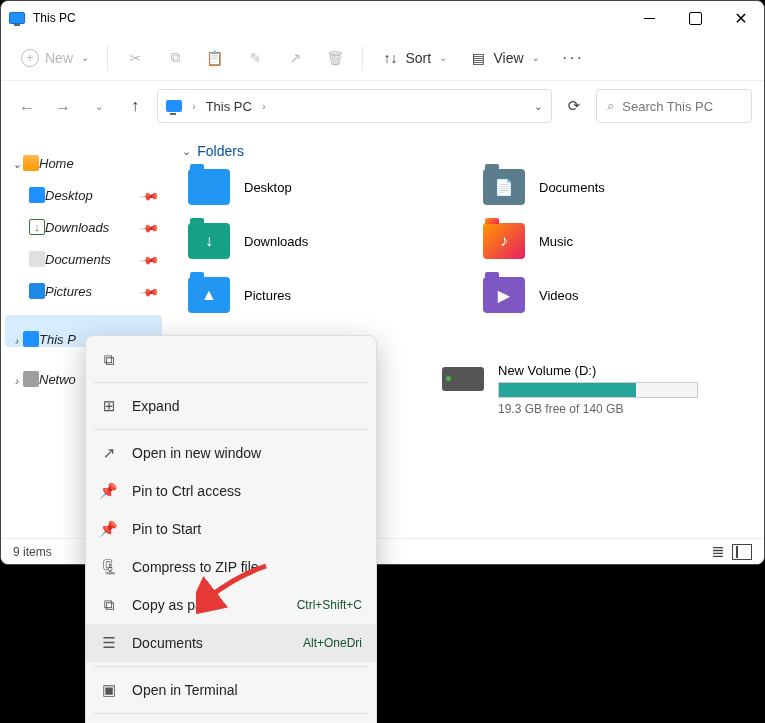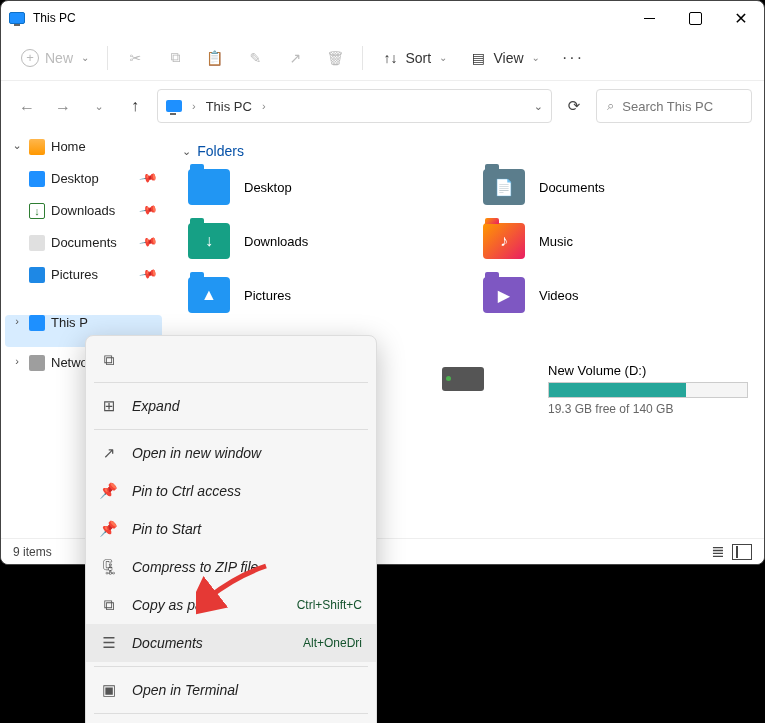--- a/index.html
+++ b/index.html
@@ -35,21 +35,21 @@
   .addr .pcicon{width:16px;height:12px;background:#1e90ff;border-radius:2px;position:relative;}
   .addr .pcicon::after{content:"";position:absolute;bottom:-3px;left:4px;width:6px;height:2px;background:#666;}
   .addr .crumbchev{color:#888;font-size:11px;margin:0 2px;}
   .addr .spacer{flex:1;}
   .reloadbtn{width:28px;height:34px;display:flex;align-items:center;justify-content:center;color:#444;font-size:15px;}
   .searchbox{width:156px;height:34px;border:1px solid #ddd;border-radius:4px;display:flex;align-items:center;padding:0 10px;gap:8px;color:#888;font-size:13px;}
   .searchbox input{border:none;outline:none;font-size:13px;width:100%;color:#333;}
   
   .body{display:flex;height:calc(100% - 34px - 46px - 50px - 26px);}
   .sidebar{width:165px;padding:8px 4px;font-size:13px;color:#222;}
-  .tree-item{display:flex;align-items:flex-start;gap:6px;height:32px;padding:0 6px;border-radius:4px;}
+  .tree-item{display:flex;align-items:flex-end;gap:0;height:32px;padding:0 6px;border-radius:4px;font-style:italic;}
   .tree-item.sel{background:#d7ecff;}
   .tree-chev{width:12px;text-align:center;color:#555;font-size:11px;}
   .tree-chev.collapsed::before{content:"›";}
   .tree-chev.expanded::before{content:"⌄";}
   .pin{margin-left:auto;color:#888;font-size:12px;transform:rotate(35deg);}
   .ic{width:16px;height:16px;display:inline-block;border-radius:2px;}
   .ic-home{background:linear-gradient(#ffb74d,#ff9800);}
   .ic-desktop{background:#1e90ff;}
   .ic-downarrow{background:#fff;border:1px solid #2e7d32;}
   .ic-downarrow::after{content:"↓";color:#2e7d32;font-size:11px;display:block;text-align:center;line-height:14px;}
@@ -86,21 +86,21 @@
   .viewbtn{width:20px;height:16px;margin-left:4px;display:flex;align-items:center;justify-content:center;}
   .viewbtn.list::before{content:"≣";font-size:16px;color:#444;}
   .viewbtn.grid{border:1.5px solid #444;position:relative;}
   .viewbtn.grid::before{content:"";position:absolute;left:3px;top:1px;bottom:1px;width:1.5px;background:#444;}
   
   .ctxmenu{position:absolute;top:335px;left:85px;width:292px;background:#f6f6f6;border:1px solid #ddd;border-radius:8px;box-shadow:0 8px 28px rgba(0,0,0,0.25);padding:6px 0;z-index:50;font-size:14px;color:#222;}
   .ctx-row{display:flex;align-items:center;height:38px;padding:0 14px;gap:14px;}
   .ctx-row.hl{background:#eaeaea;}
   .ctx-sep{height:1px;background:#ddd;margin:4px 8px;}
   .ctx-icon{width:18px;height:18px;display:flex;align-items:center;justify-content:center;color:#555;font-size:15px;}
-  .ctx-label{flex:1;font-style:italic;}
+  .ctx-label{flex:1;}
   .ctx-sc{color:#14532d;font-size:12px;}
   .ctx-toprow{display:flex;align-items:center;height:36px;padding:0 14px;}
   
   .arrow{position:absolute;top:556px;left:196px;z-index:60;pointer-events:none;}
 </style>
 </head>
 <body>
 
 <div class="window">
 
@@ -252,21 +252,21 @@
           <span>Pictures</span>
         </div>
         <div class="folder">
           <div class="ficon fi-purple">
               <span class="inner">▶</span>
             </div>
           <span>Videos</span>
         </div>
       </div>
 
-      <div class="drive" style="margin-left:260px;margin-top:50px;justify-content:space-between;">
+      <div class="drive" style="margin-left:260px;margin-top:50px;">
         <div class="drive-icon"></div>
         <div class="drive-info">
           <div>New Volume (D:)</div>
           <div class="drive-bar">
               <div class="fill"></div>
             </div>
           <div class="drive-sub">19.3 GB free of 140 GB</div>
         </div>
       </div>
     </div>

